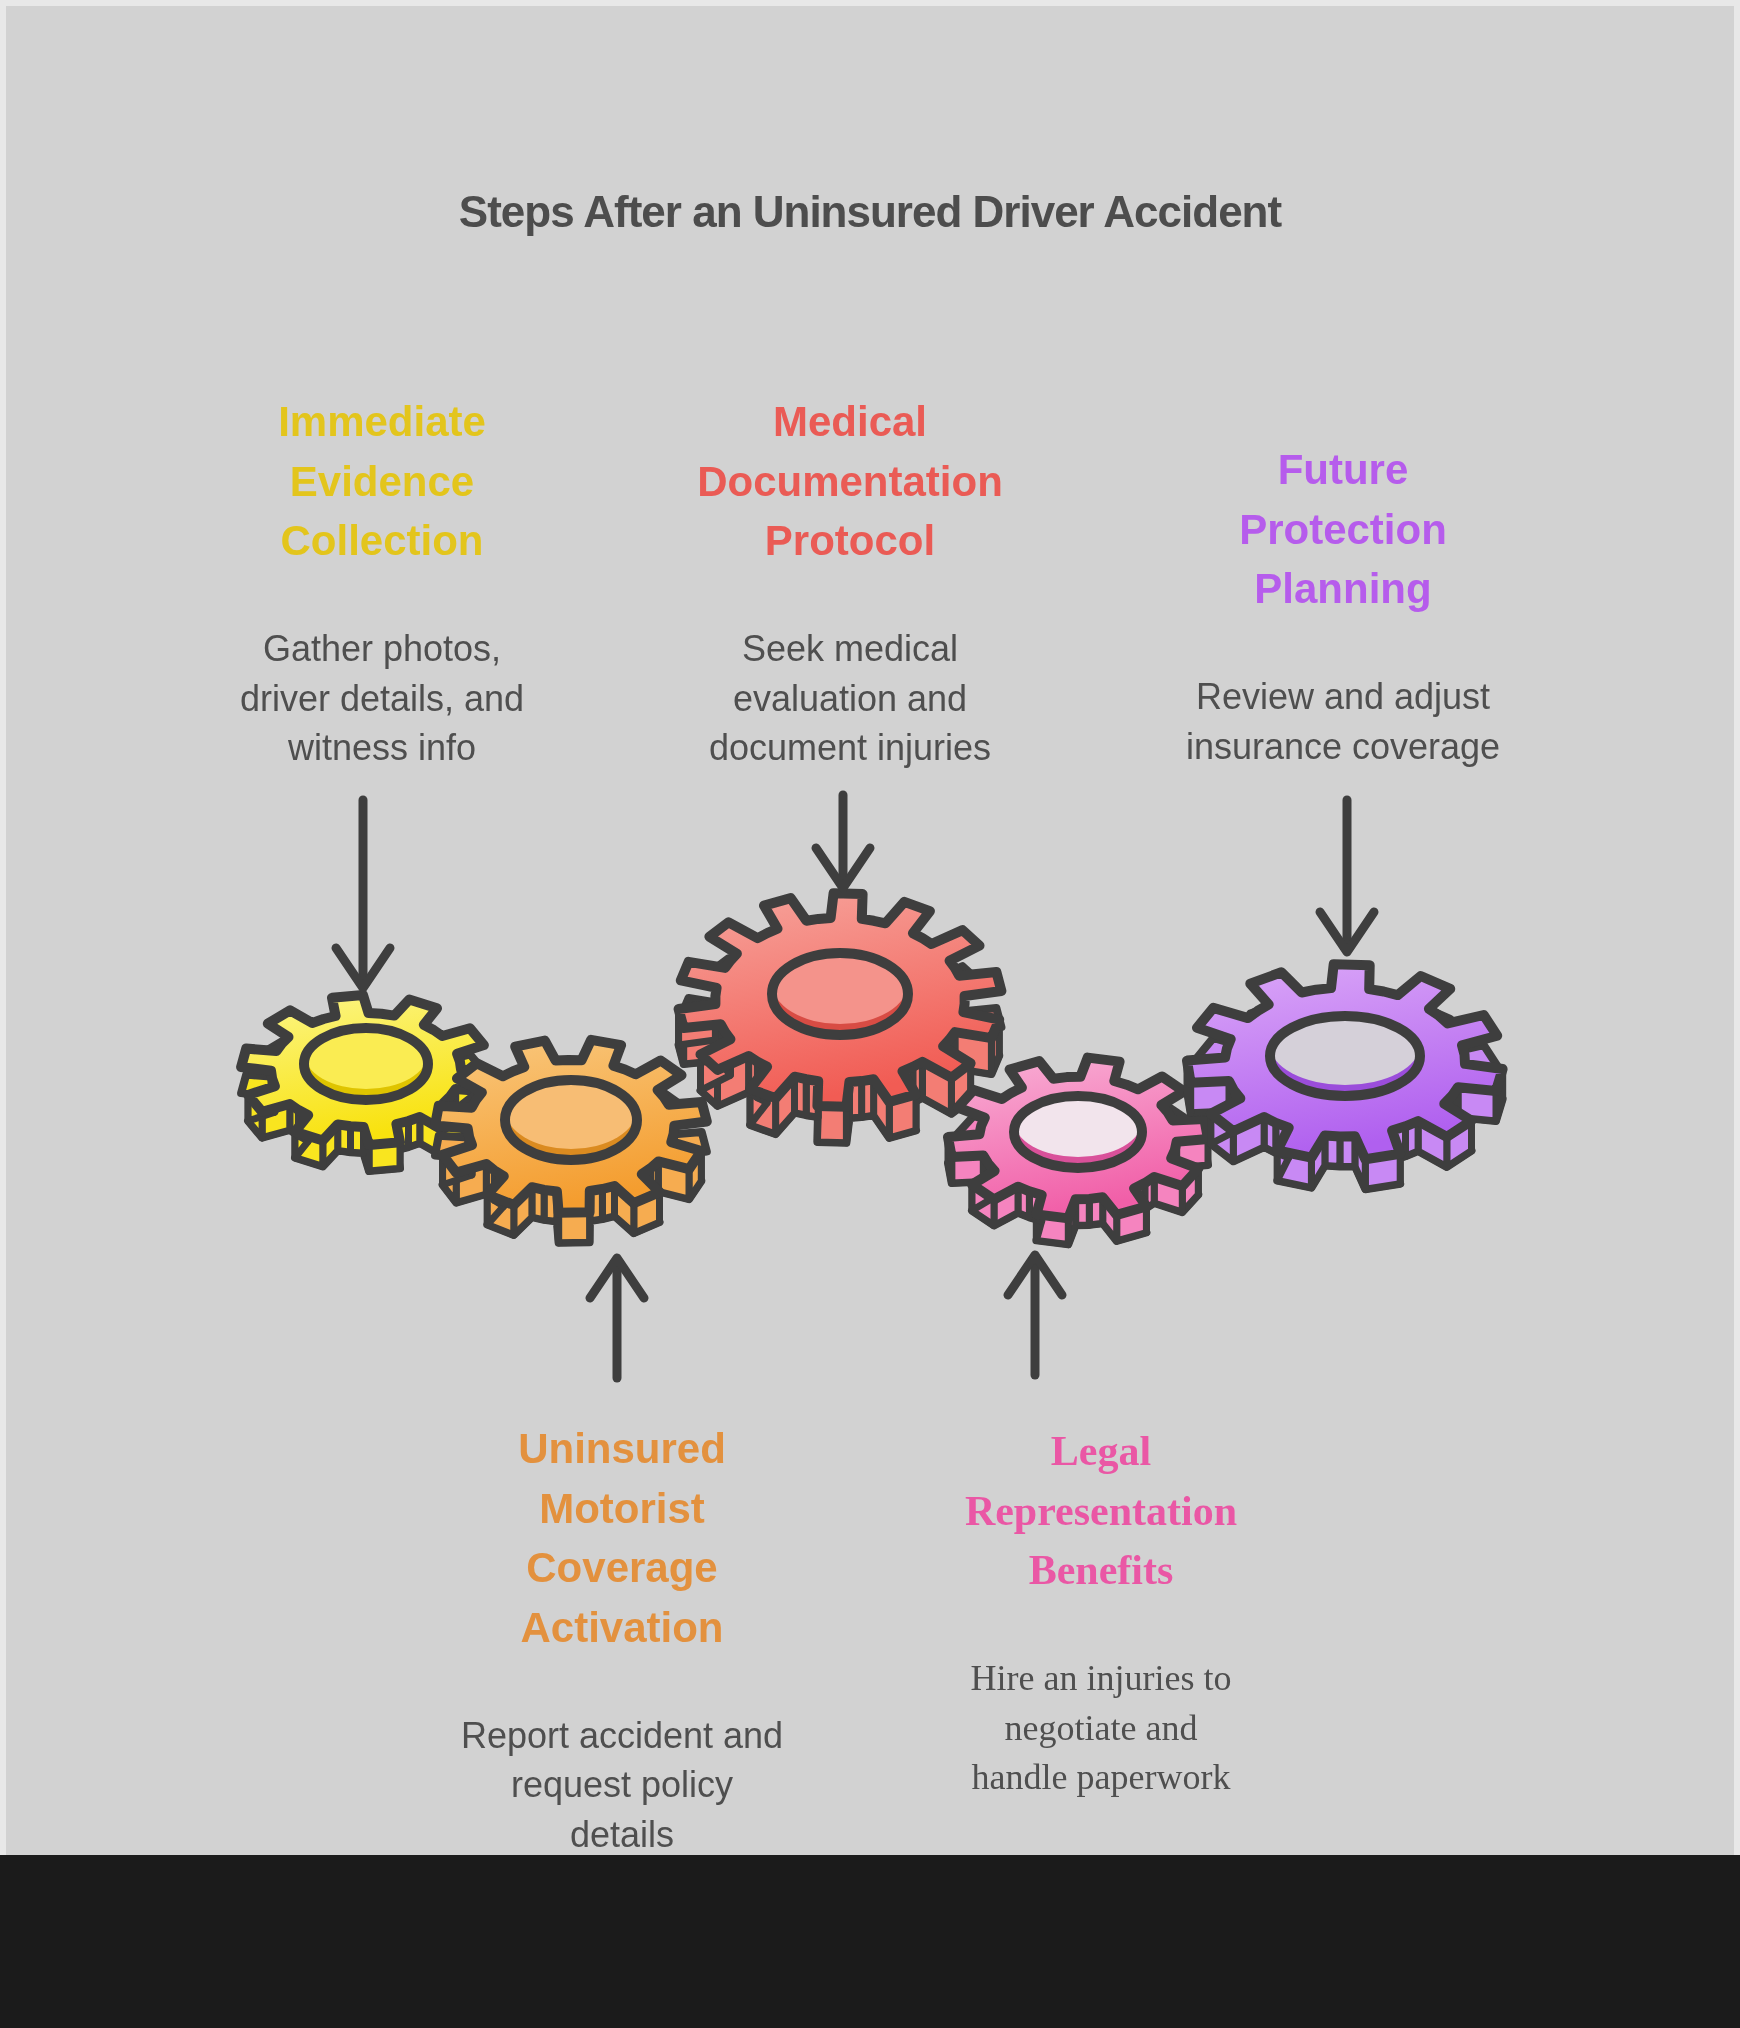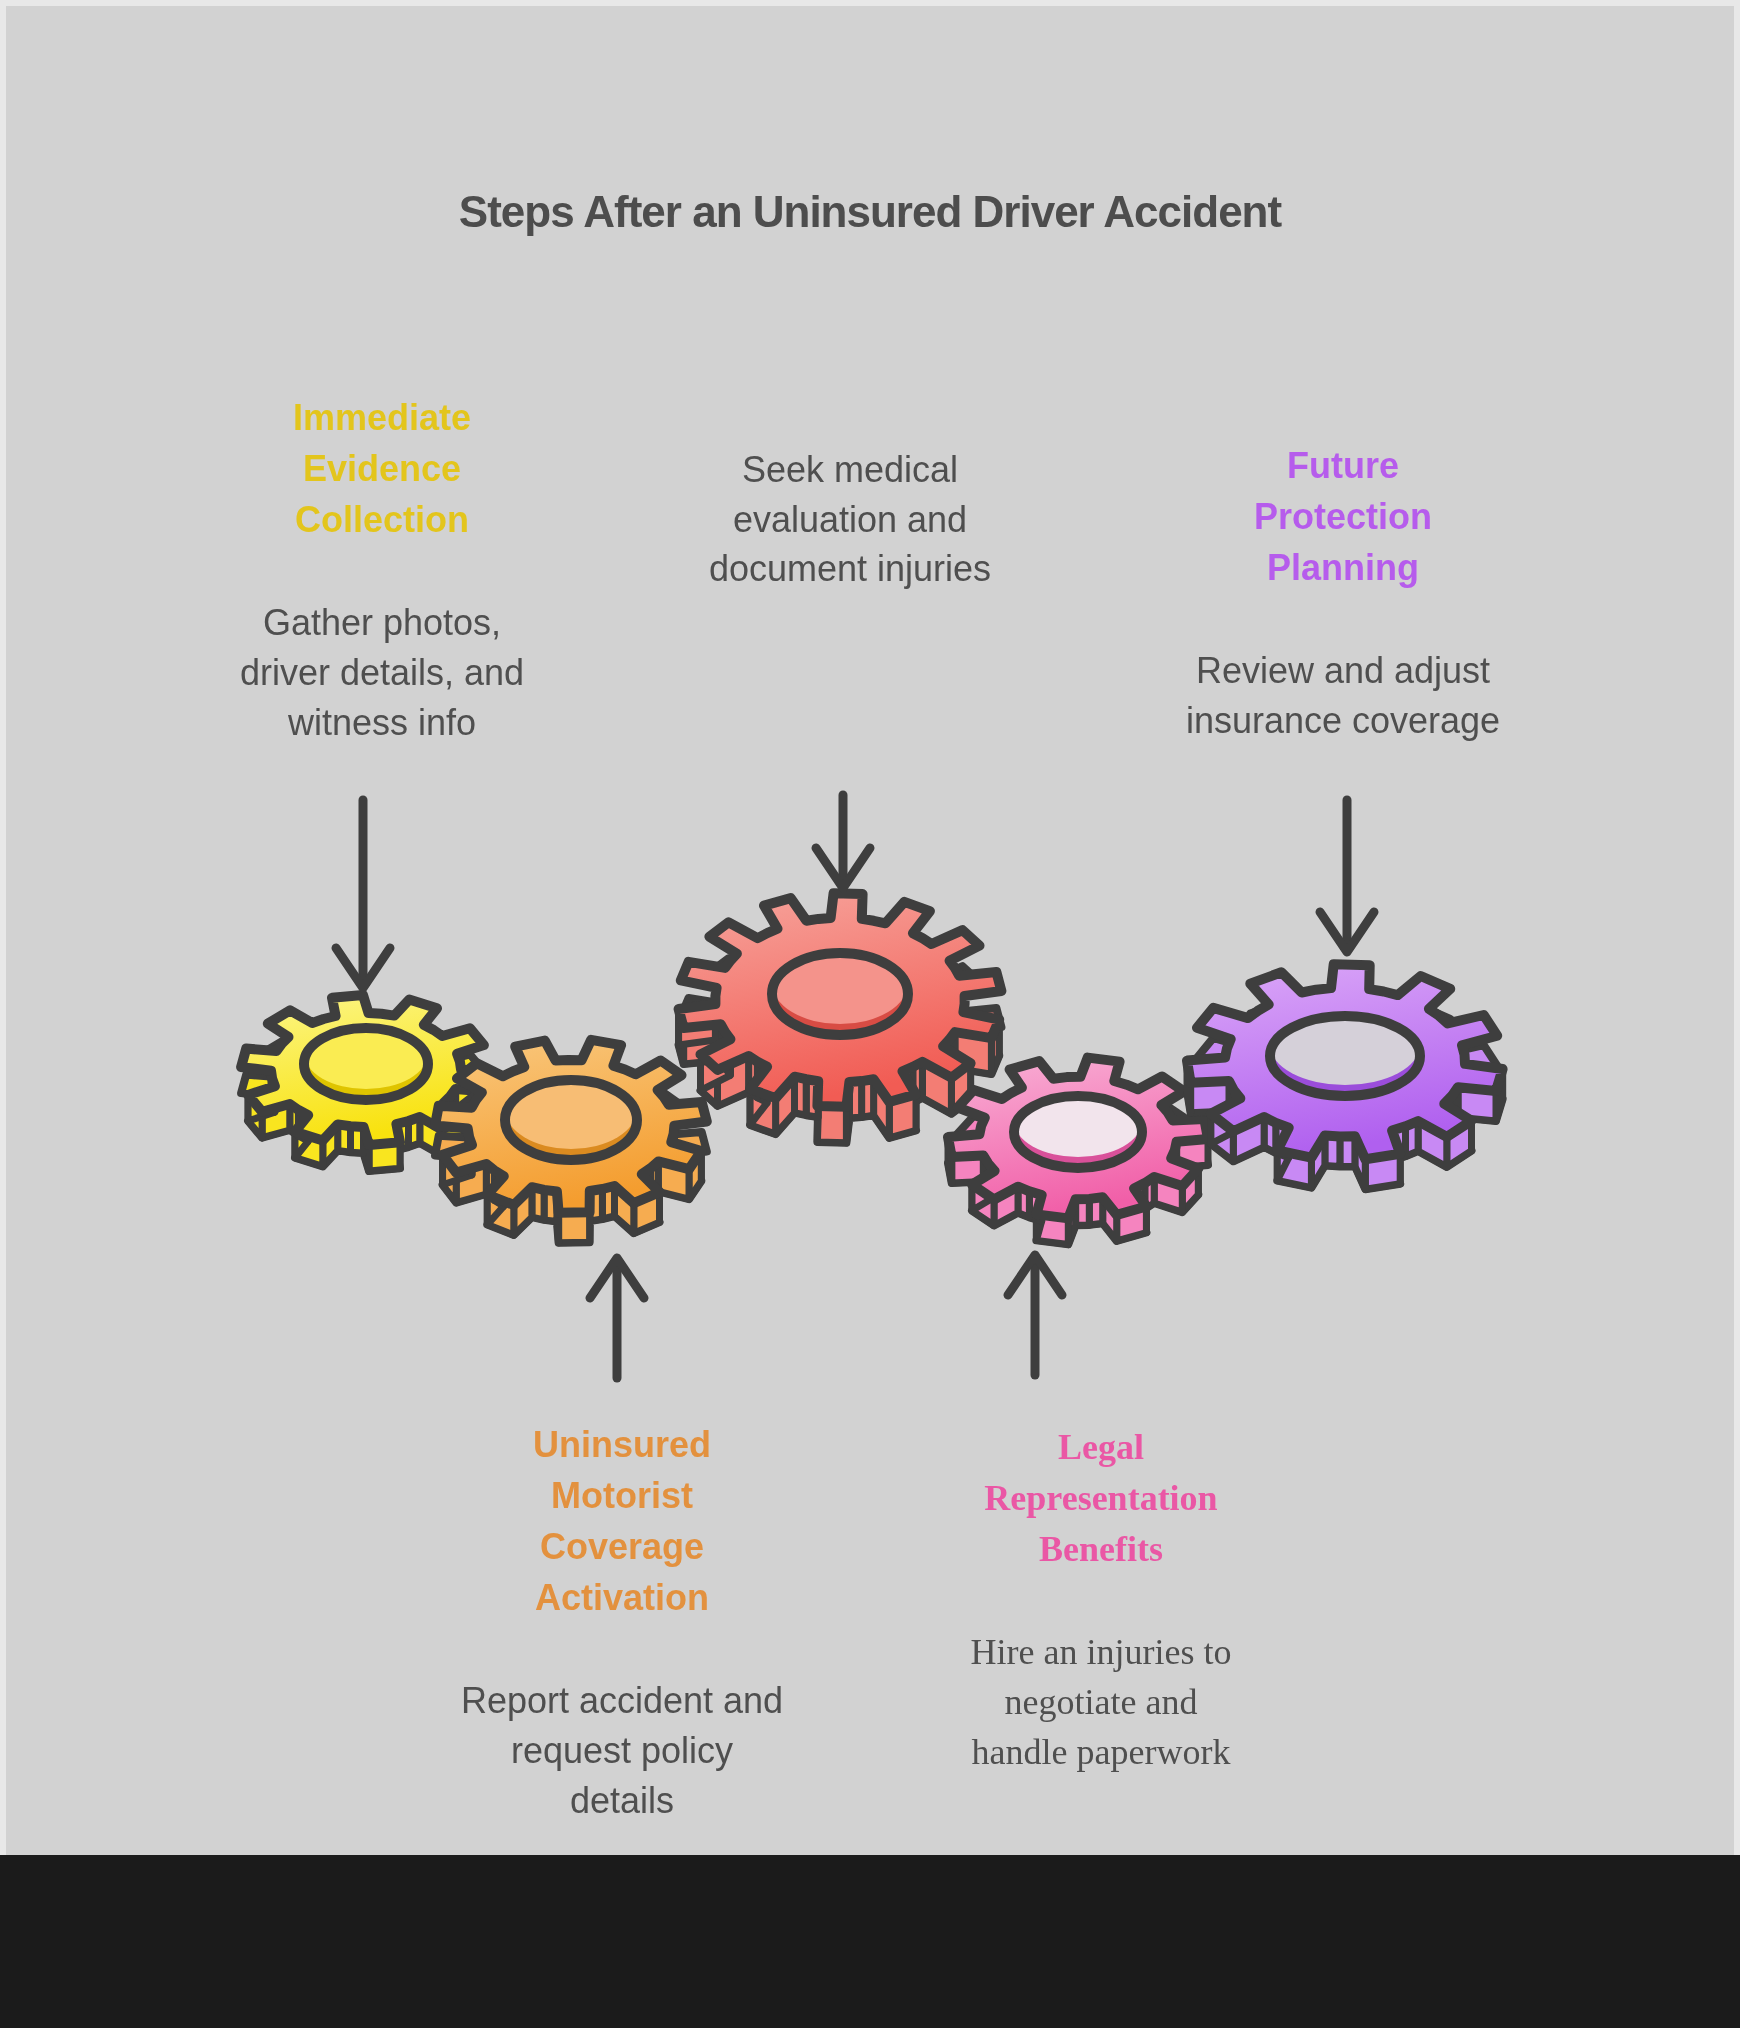--- a/index.html
+++ b/index.html
@@ -5,21 +5,21 @@
   html,body{margin:0;padding:0;background:#D2D2D2;}
   .canvas{position:relative;width:1740px;height:2028px;background:#D2D2D2;overflow:hidden;
           font-family:"Liberation Sans",sans-serif;}
   .frame{position:absolute;left:0;top:0;width:1740px;height:1855px;box-sizing:border-box;
          border-top:6px solid #E8E8E8;border-left:6px solid #E8E8E8;border-right:6px solid #E8E8E8;
          pointer-events:none;z-index:6;}
   #scene{position:absolute;left:0;top:0;z-index:1;}
   .title{position:absolute;top:186px;left:0;width:100%;text-align:center;z-index:2;
          font-size:44px;font-weight:bold;letter-spacing:-1px;line-height:1.2;color:#4D4D4D;}
   .step{position:absolute;width:340px;text-align:center;z-index:2;}
-  .step-heading{display:block;font-weight:bold;font-size:36px;line-height:1.42;white-space:pre-line;}
+  .step-heading{display:block;font-weight:bold;font-size:42px;line-height:1.42;white-space:pre-line;}
   .step-desc{display:block;font-size:36px;line-height:1.38;white-space:pre-line;color:#4F4F4F;margin-top:53px;}
   #step-1{left:212px;top:392px;}
   #step-2{left:680px;top:392px;}
   #step-3{left:1173px;top:440px;}
   #step-4{left:452px;top:1419px;}
   #step-5{left:931px;top:1422px;font-family:Liberation Serif, serif;}
   .footer-bar{position:absolute;left:0;top:1855px;width:1740px;height:173px;background:#1B1B1B;z-index:4;}
 </style>
 </head>
 <body>
@@ -274,20 +274,23 @@
   <div class="step" id="step-1">
     <span class="step-heading" style="color: rgb(227, 197, 28);">Immediate
 Evidence
 Collection</span>
     <span class="step-desc">Gather photos,
 driver details, and
 witness info</span>
   </div>
 
   <div class="step" id="step-2">
+    <span class="step-heading" style="color: rgb(234, 91, 85);">Medical
+Documentation
+Protocol</span>
     <span class="step-desc">Seek medical
 evaluation and
 document injuries</span>
   </div>
 
   <div class="step" id="step-4">
     <span class="step-heading" style="color: rgb(227, 145, 62);">Uninsured
 Motorist
 Coverage
 Activation</span>

